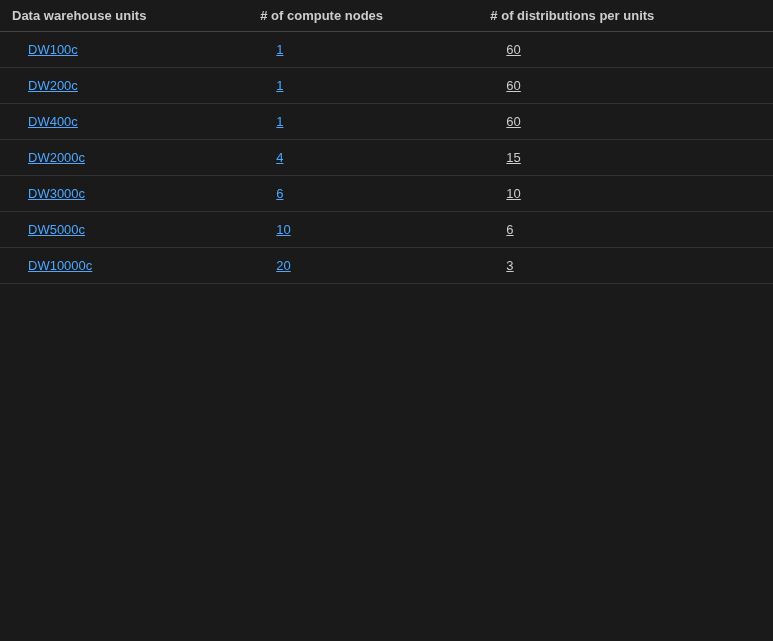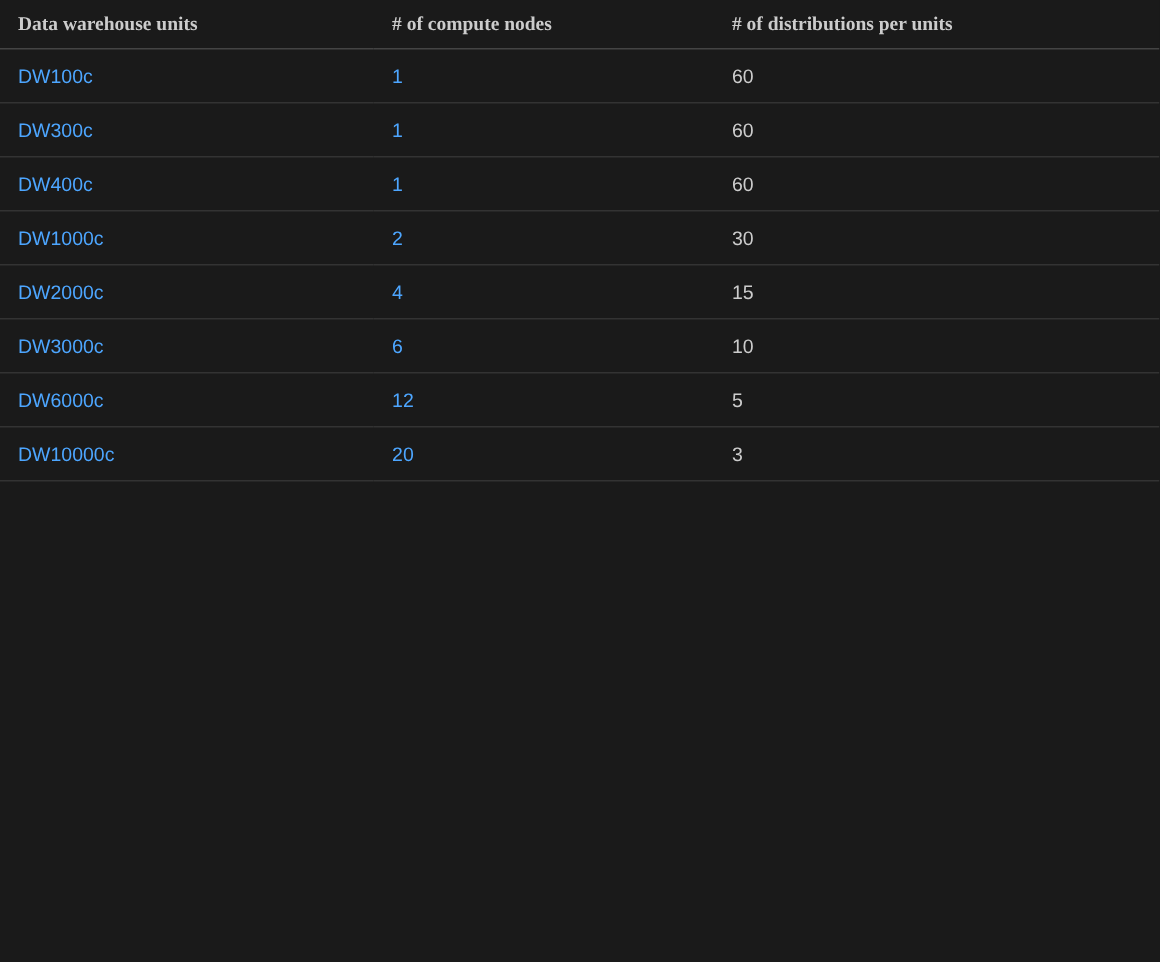--- a/index.html
+++ b/index.html
@@ -21,40 +21,40 @@
       width: 100%;
     }
 
     table {
       width: 100%;
       border-collapse: collapse;
     }
 
     thead tr {
       border-bottom: 1px solid #444;
-      font-family: Liberation Serif, serif;
     }
 
     th {
       padding: 8px 12px;
       text-align: left;
       color: #cccccc;
       font-weight: 600;
       font-size: 13px;
       background-color: #1a1a1a;
     }
 
     tbody tr {
       border-bottom: 1px solid #333;
     }
 
     td {
-      padding: 10px 12px;
+      padding: 10px 28px;
       color: #cccccc;
       font-size: 13px;
+      text-decoration: underline;
     }
 
     td.dw-unit {
       color: #4da6ff;
     }
 
     td.compute-nodes {
       color: #4da6ff;
     }
 
@@ -74,48 +74,43 @@
         <th># of distributions per units</th>
       </tr>
     </thead>
     <tbody id="table-body">
     <tr>
           <td class="dw-unit">DW100c</td>
           <td class="compute-nodes">1</td>
           <td class="distributions">60</td>
         </tr>
         <tr>
-          <td class="dw-unit">DW300c</td>
+          <td class="dw-unit">DW200c</td>
           <td class="compute-nodes">1</td>
           <td class="distributions">60</td>
         </tr>
         <tr>
           <td class="dw-unit">DW400c</td>
           <td class="compute-nodes">1</td>
           <td class="distributions">60</td>
-        </tr>
-        <tr>
-          <td class="dw-unit">DW1000c</td>
-          <td class="compute-nodes">2</td>
-          <td class="distributions">30</td>
         </tr>
         <tr>
           <td class="dw-unit">DW2000c</td>
           <td class="compute-nodes">4</td>
           <td class="distributions">15</td>
         </tr>
         <tr>
           <td class="dw-unit">DW3000c</td>
           <td class="compute-nodes">6</td>
           <td class="distributions">10</td>
         </tr>
         <tr>
-          <td class="dw-unit">DW6000c</td>
-          <td class="compute-nodes">12</td>
-          <td class="distributions">5</td>
+          <td class="dw-unit">DW5000c</td>
+          <td class="compute-nodes">10</td>
+          <td class="distributions">6</td>
         </tr>
         <tr>
           <td class="dw-unit">DW10000c</td>
           <td class="compute-nodes">20</td>
           <td class="distributions">3</td>
         </tr>
       </tbody>
   </table>
 </div>
 

